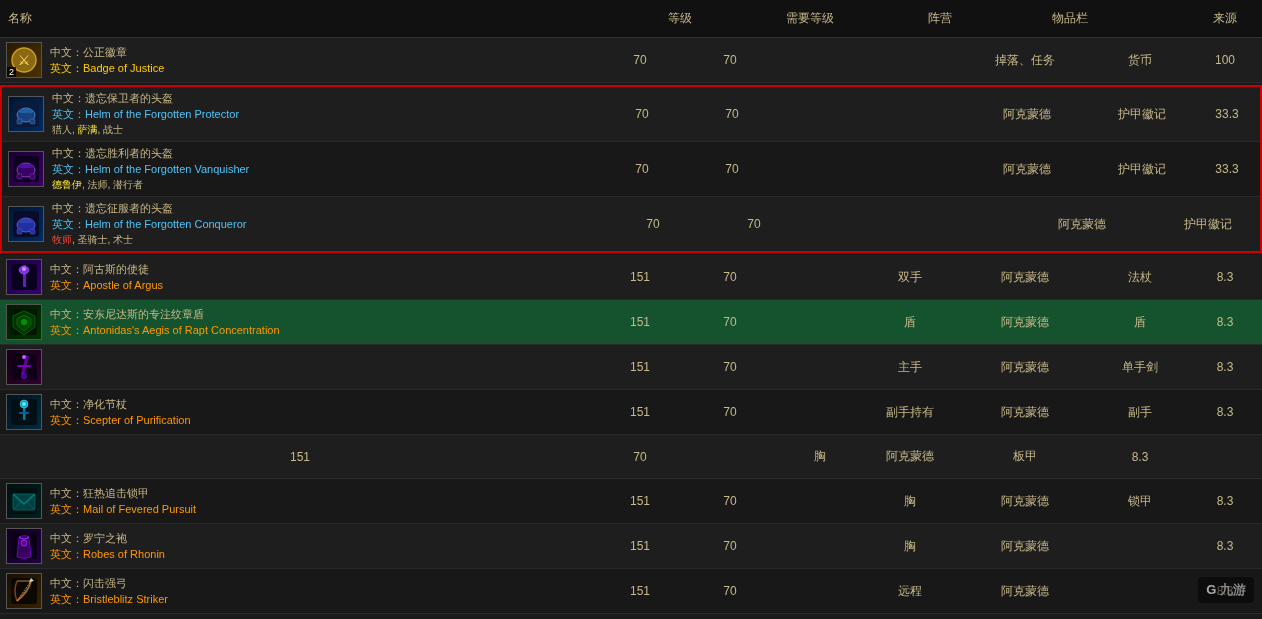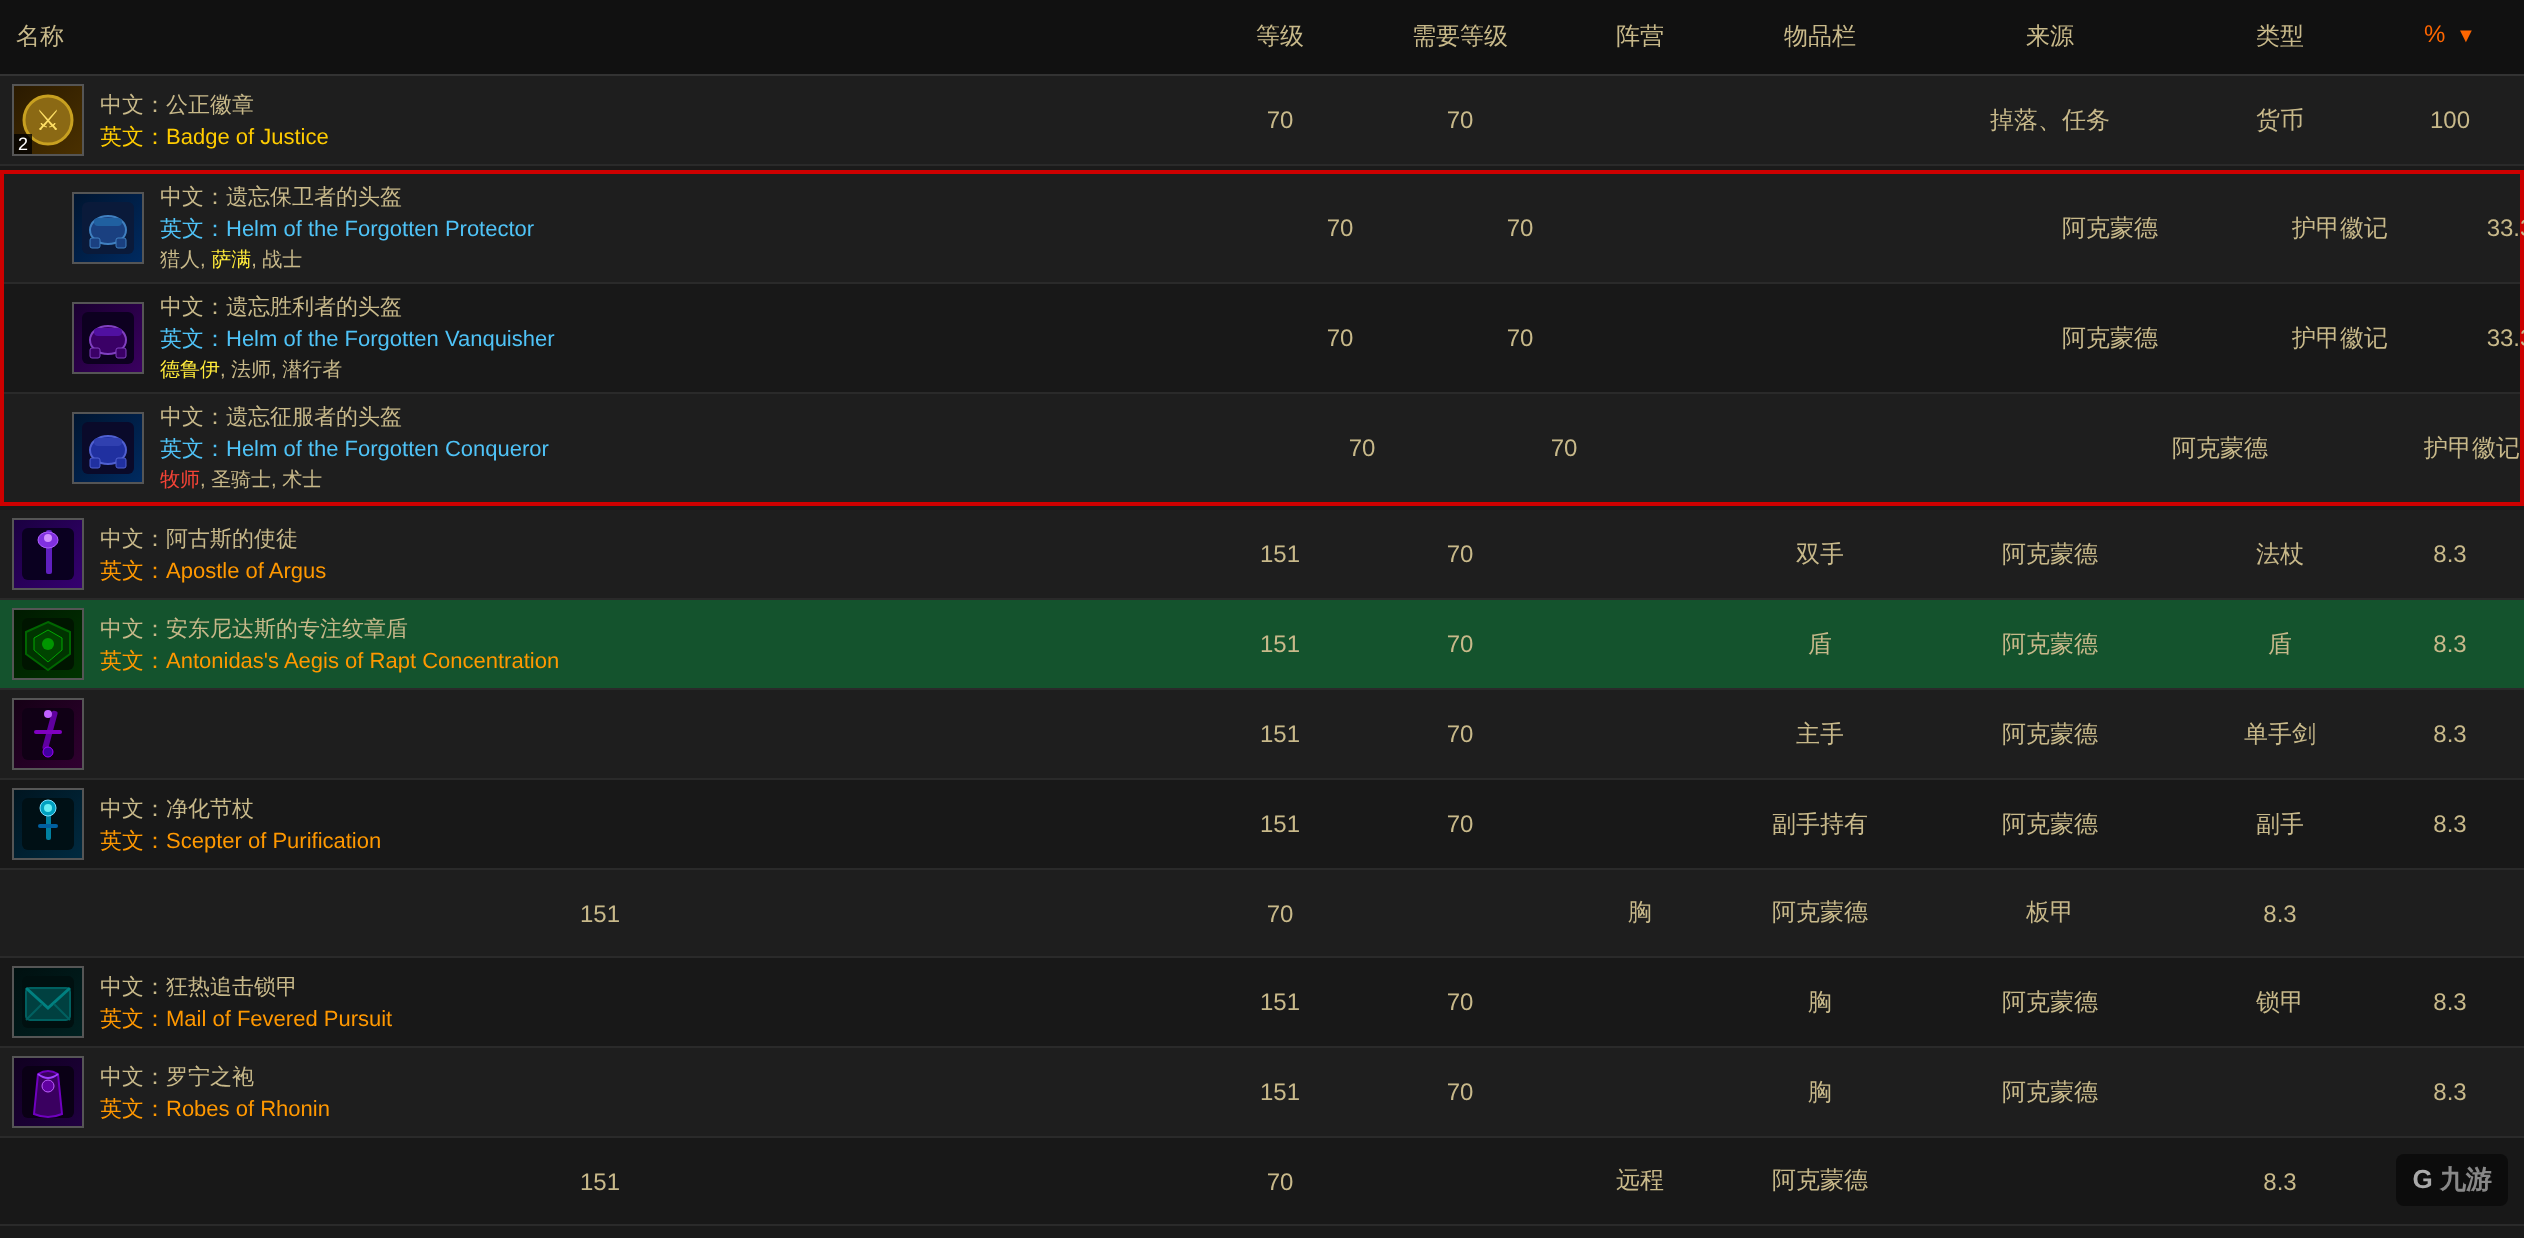--- a/index.html
+++ b/index.html
@@ -13,20 +13,21 @@
     }
     .table-container {
       width: 1262px;
     }
     .table-header {
       display: grid;
       grid-template-columns: 600px 80px 100px 80px 100px 130px 100px 70px;
       background: #111;
       border-bottom: 1px solid #333;
       padding: 6px 0;
+      gap: 40px;
     }
     .header-cell {
       color: #c8b98a;
       padding: 4px 8px;
       font-size: 12px;
       text-align: center;
     }
     .header-cell:first-child {
       text-align: left;
     }
@@ -45,21 +46,20 @@
     }
     .table-row:nth-child(even) {
       background: #181818;
     }
     .highlighted-group {
       border: 2px solid #cc0000;
       margin: 2px 0;
     }
     .highlighted-group .table-row {
       border-bottom: 1px solid #2a2a2a;
-      padding-left: 28px;
     }
     .highlighted-group .table-row:last-child {
       border-bottom: none;
     }
     .item-cell {
       display: flex;
       align-items: center;
       padding: 4px 6px;
       gap: 8px;
     }
@@ -407,20 +407,36 @@
     <div class="cell">151</div>
     <div class="cell">70</div>
     <div class="cell"></div>
     <div class="cell">胸</div>
     <div class="cell">阿克蒙德</div>
     <div class="cell"></div>
     <div class="cell">8.3</div>
   </div>
 
   <div class="table-row" style="background:#181818;">
+    <div class="item-cell">
+      <div class="item-icon icon-bow">
+        <svg width="30" height="30" viewBox="0 0 30 30">
+          <rect x="2" y="2" width="26" height="26" rx="3" fill="#0a0800"></rect>
+          <path d="M8 25 Q20 15 22 5" stroke="#a06020" stroke-width="2" fill="none"></path>
+          <path d="M8 25 Q4 15 8 5" stroke="#804010" stroke-width="1.5" fill="none"></path>
+          <line x1="8" y1="5" x2="22" y2="5" stroke="#c08030" stroke-width="1"></line>
+          <line x1="8" y1="25" x2="22" y2="5" stroke="#c0c0c0" stroke-width="0.7" stroke-dasharray="2,1"></line>
+          <polygon points="22,2 25,5 20,6" fill="#d0d0d0"></polygon>
+        </svg>
+      </div>
+      <div class="item-text">
+        <span class="item-cn">中文：闪击强弓</span>
+        <span class="item-en" style="color:#ff9800;">英文：Bristleblitz Striker</span>
+      </div>
+    </div>
     <div class="cell">151</div>
     <div class="cell">70</div>
     <div class="cell"></div>
     <div class="cell">远程</div>
     <div class="cell">阿克蒙德</div>
     <div class="cell"></div>
     <div class="cell">8.3</div>
   </div>
 
 </div>

